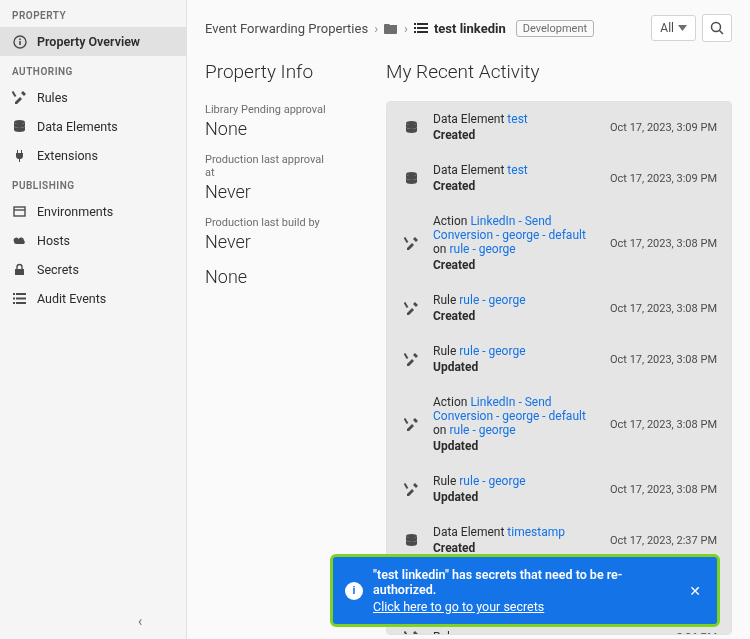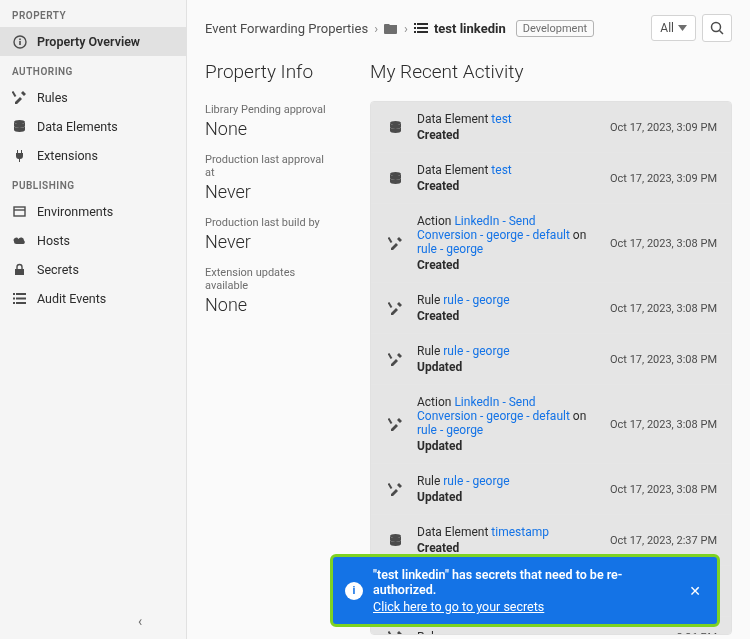--- a/index.html
+++ b/index.html
@@ -94,21 +94,21 @@
   .search-btn {
     width: 30px; height: 28px;
     border: 1px solid #d3d3d3;
     background: #fff;
     border-radius: 3px;
     display: flex; align-items: center; justify-content: center;
     cursor: pointer;
     color: #4b4b4b;
   }
 
-  .columns { display: flex; padding: 8px 18px 0; gap: 10px; height: calc(100% - 56px); overflow: hidden; justify-content: center; }
+  .columns { display: flex; padding: 8px 18px 0; gap: 26px; height: calc(100% - 56px); overflow: hidden; justify-content: center; }
 
   .info-col { width: 125px; flex-shrink: 0; }
   .info-title { font-size: 19px; font-weight: 300; color: #2c2c2c; margin-bottom: 20px; }
   .info-block { margin-bottom: 14px; }
   .info-label { font-size: 11px; color: #6e6e6e; margin-bottom: 2px; }
   .info-value { font-size: 18px; font-weight: 300; color: #2c2c2c; }
 
   .activity-col { flex: 1; display: flex; flex-direction: column; min-width: 0; padding-left: 30px; }
   .activity-title { font-size: 19px; font-weight: 300; color: #2c2c2c; margin-bottom: 18px; }
   .activity-list {
@@ -303,21 +303,20 @@
             </div>
             <div class="info-block">
               <div class="info-label">Production last approval at</div>
               <div class="info-value">Never</div>
             </div>
             <div class="info-block">
               <div class="info-label">Production last build by</div>
               <div class="info-value">Never</div>
             </div>
             <div class="info-block">
-              <div class="info-label">Extension updates available</div>
               <div class="info-value">None</div>
             </div>
           </div>
       </section>
 
       <section class="activity-col">
         <h2 class="activity-title">My Recent Activity</h2>
         <div class="activity-list" id="activity-list">
             <div class="activity-row">
               <span class="row-icon">

